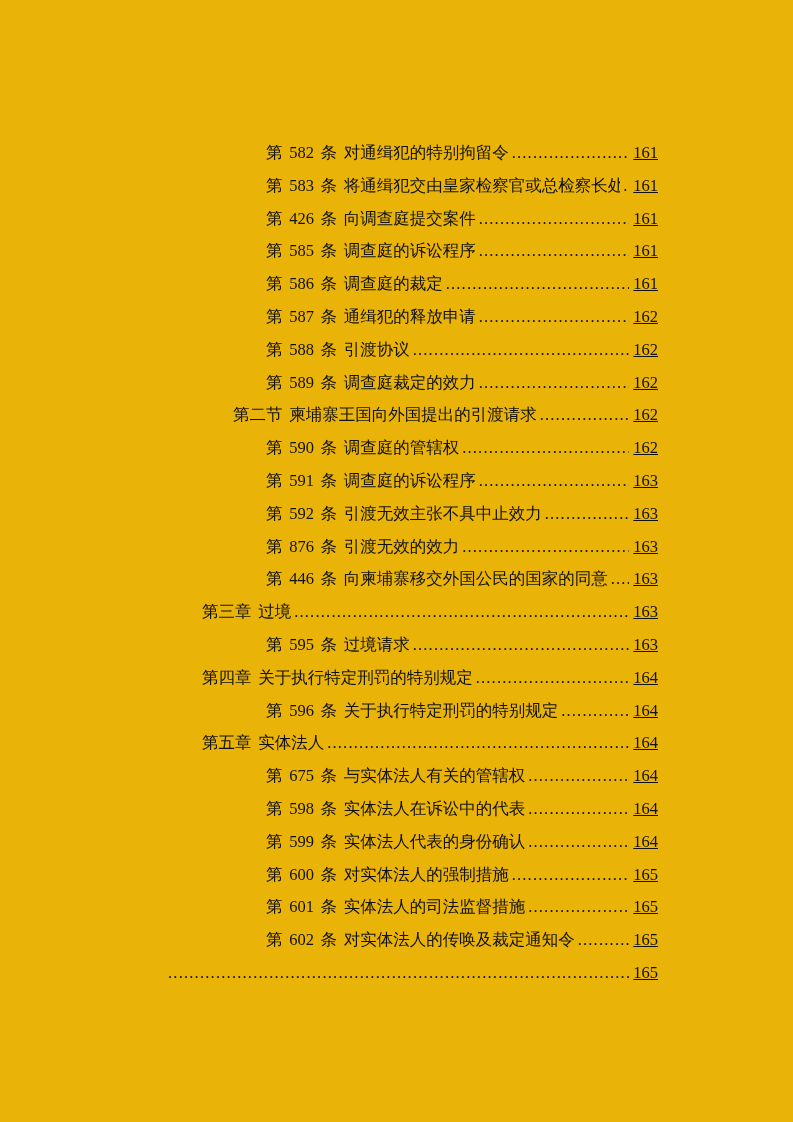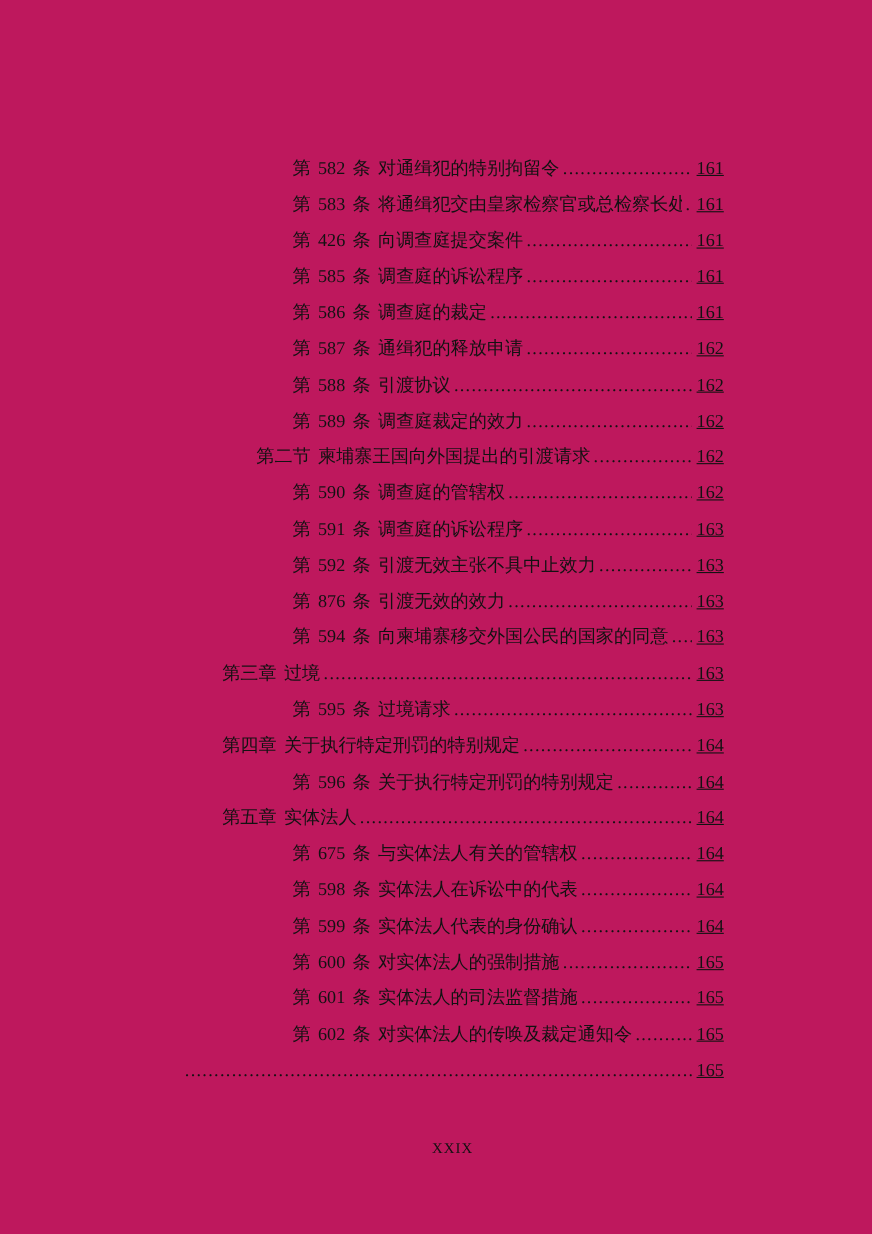--- a/index.html
+++ b/index.html
@@ -1,20 +1,20 @@
 <!DOCTYPE html>
 <html><head>
 <meta charset="utf-8">
 <style>
   html, body { margin: 0; padding: 0; background: #ffffff; }
   .page {
     position: relative;
     width: 793px;
     height: 1122px;
-    background: #be185d;
+    background: #eab308;
     color: #121212;
     font-family: "Liberation Serif", "DejaVu Serif", serif;
     overflow: hidden;
   }
   .toc {
     position: absolute;
     left: 165px;
     top: 137px;
     width: 493px;
   }
@@ -139,21 +139,21 @@
     <span class="toc-page">163</span>
   </div>
 
   <div class="toc-row level-3">
     <span class="toc-label">第 876 条 引渡无效的效力</span>
     <span class="toc-dots"></span>
     <span class="toc-page">163</span>
   </div>
 
   <div class="toc-row level-3">
-    <span class="toc-label">第 594 条 向柬埔寨移交外国公民的国家的同意</span>
+    <span class="toc-label">第 446 条 向柬埔寨移交外国公民的国家的同意</span>
     <span class="toc-dots"></span>
     <span class="toc-page">163</span>
   </div>
 
   <div class="toc-row level-1">
     <span class="toc-label">第三章 过境</span>
     <span class="toc-dots"></span>
     <span class="toc-page">163</span>
   </div>
 
@@ -215,16 +215,13 @@
     <span class="toc-label">第 602 条 对实体法人的传唤及裁定通知令</span>
     <span class="toc-dots"></span>
     <span class="toc-page">165</span>
   </div>
 
   <div class="toc-row level-0">
     <span class="toc-dots"></span>
     <span class="toc-page">165</span>
   </div>
 </main>
-  <footer class="page-footer">
-    <span>XXIX</span>
-  </footer>
 </div>
 
 </body></html>

